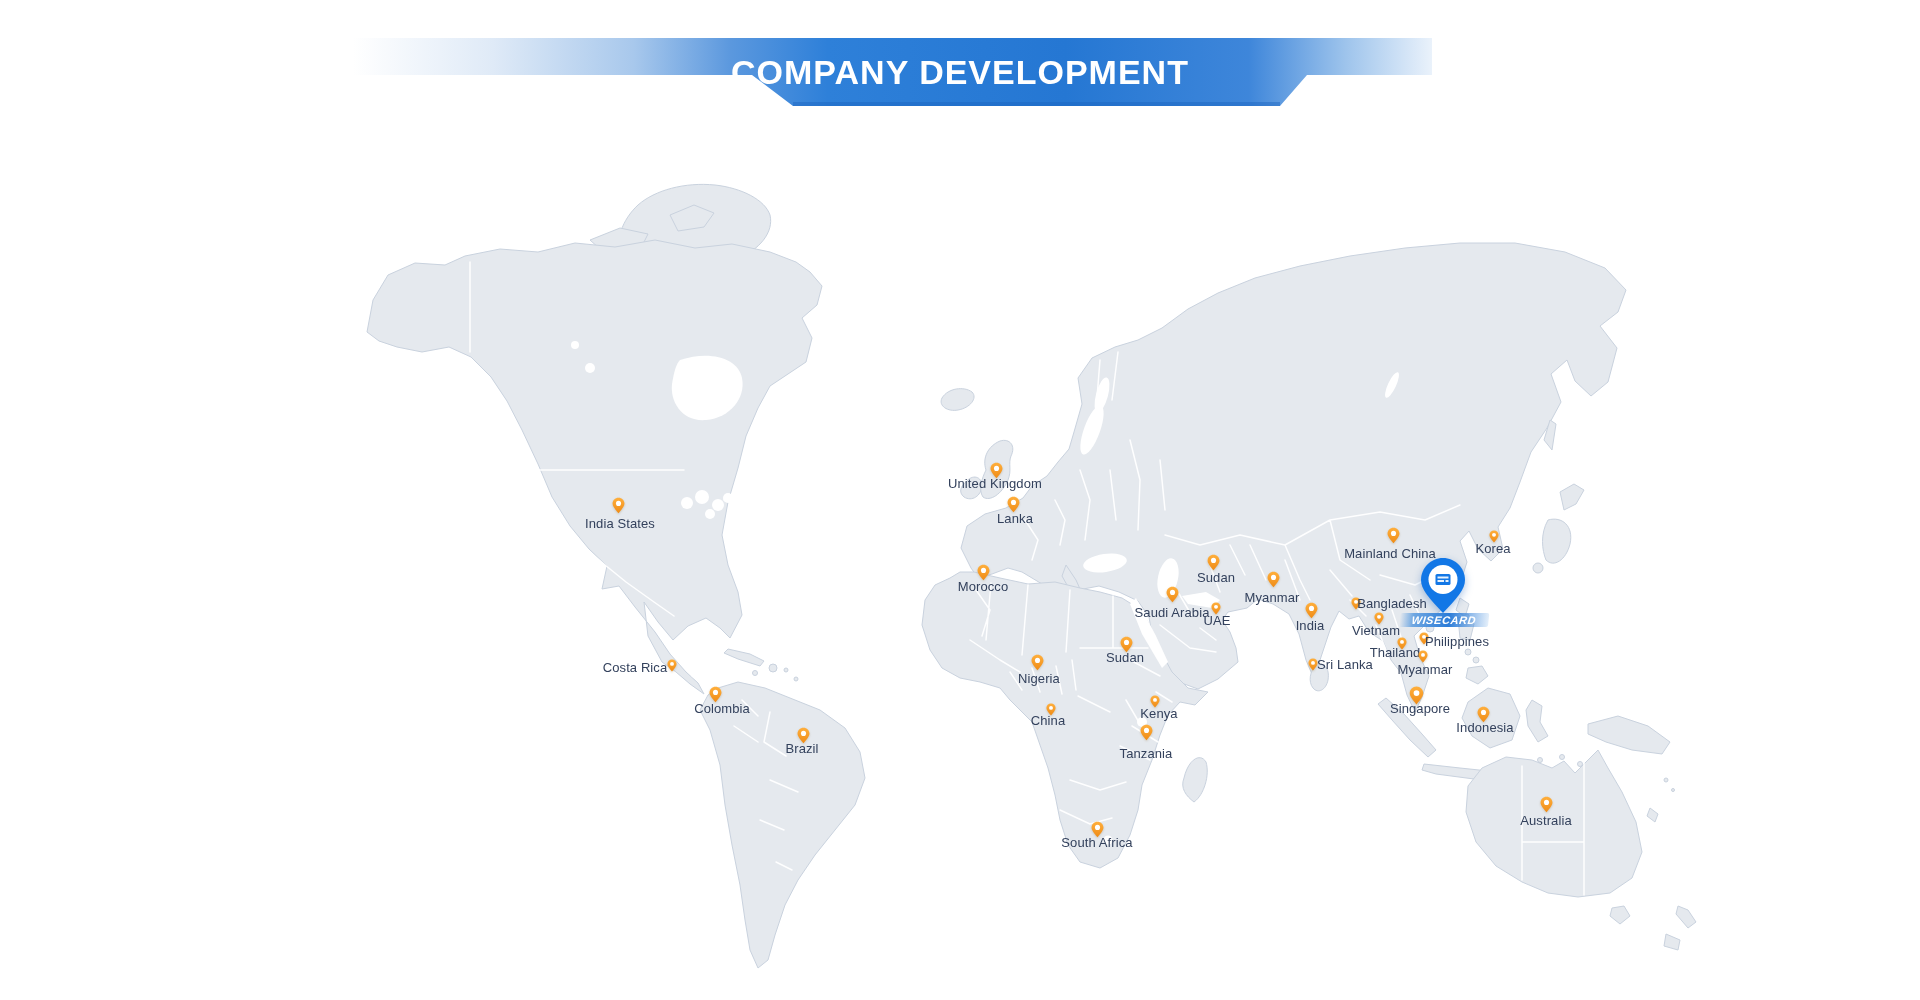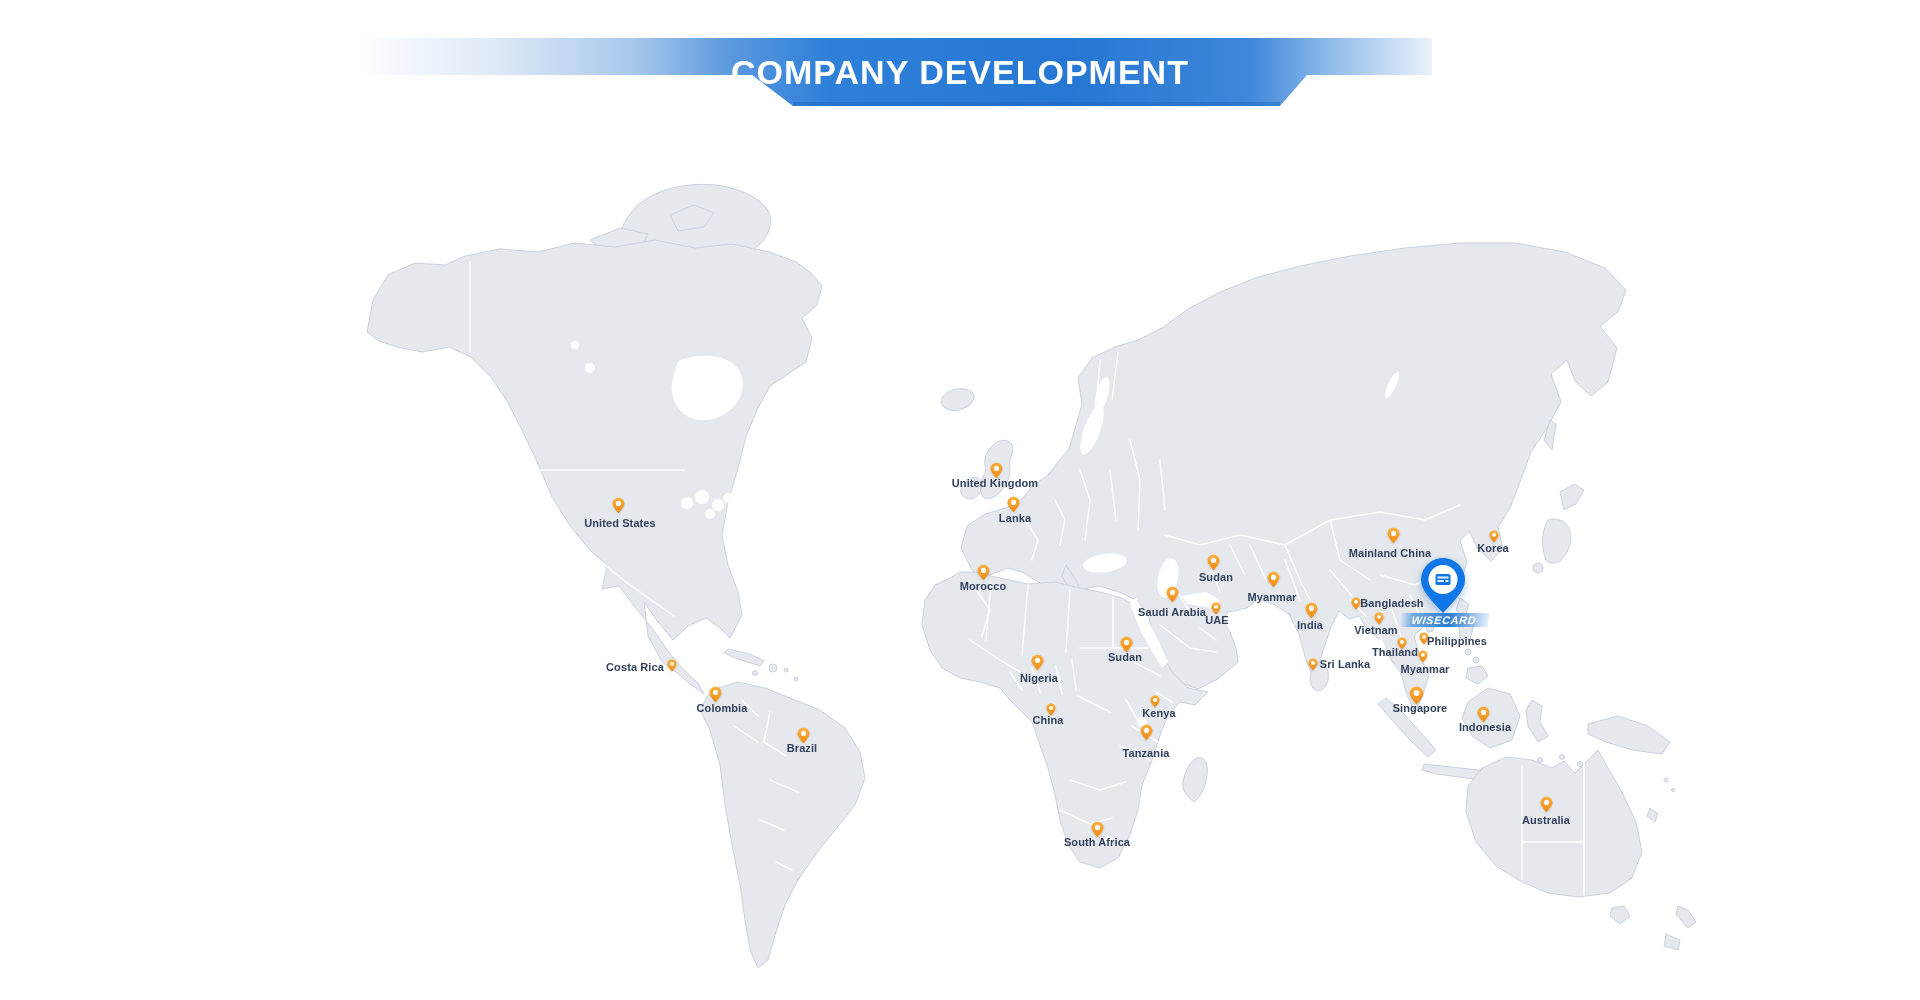--- a/index.html
+++ b/index.html
@@ -12,21 +12,21 @@
   
   .map-svg{position:absolute;left:0;top:0;}
   .land{fill:var(--land,#e5e9ee);stroke:var(--coast,#c9d2de);stroke-width:1;stroke-linejoin:round;}
   .bdr{fill:none;stroke:#ffffff;stroke-width:1.5;stroke-linecap:round;stroke-linejoin:round;opacity:.95;}
   .water{fill:#ffffff;stroke:none;}
   
   .pins{position:absolute;left:0;top:0;width:1920px;height:1000px;z-index:3;}
   .pin{position:absolute;width:0;height:0;}
   .pin .marker{position:absolute;filter:drop-shadow(0 1px 1px rgba(120,90,30,.25));}
   .pin-label{position:absolute;transform:translate(-50%,-50%);white-space:nowrap;
-      color:var(--label,#33415c);font-size:11px;font-weight:700;letter-spacing:.1px;}
+      color:var(--label,#33415c);font-size:13px;font-weight:400;letter-spacing:.1px;}
   
   .hq{position:absolute;width:0;height:0;z-index:4;}
   .hq-marker{position:absolute;left:-23px;top:-23px;filter:drop-shadow(0 3px 4px rgba(18,90,180,.35));}
   .hq-pill{position:absolute;left:1px;top:40px;transform:translate(-50%,-50%) skewX(-6deg);
       height:14px;line-height:14px;padding:0 12px;border-radius:2px;
       background:linear-gradient(90deg,rgba(125,178,233,0) 0%,rgba(99,160,224,.9) 15%,#2b7cd8 55%,rgba(120,175,232,.2) 100%);
       color:#fff;font-size:11px;font-weight:bold;font-style:italic;letter-spacing:.6px;white-space:nowrap;}
 </style>
 </head>
 <body>
@@ -153,21 +153,21 @@
     <path d="M723,104 H1210" stroke="#1b63be" stroke-width="4" opacity="0.45" fill="none"></path>
   </svg>
   <div class="page-title">COMPANY DEVELOPMENT</div>
 
   <div class="pins" id="pins-layer">
       <div class="pin" style="left: 548px; top: 503px;">
         <svg class="marker" viewBox="0 0 24 31" width="13" height="17" style="left:-6.5px;top:-6.358px">
           <path d="M12 1C5.9 1 1 5.9 1 12c0 5 4.2 9.9 11 18 6.8-8.1 11-13 11-18C23 5.9 18.1 1 12 1z" fill="url(#pinGrad)"></path>
           <circle cx="12" cy="11.6" r="4.7" fill="#fff"></circle>
         </svg>
-        <div class="pin-label" style="left:2px;top:20px">United States</div>
+        <div class="pin-label" style="left:2px;top:20px">India States</div>
       </div>
       <div class="pin" style="left: 602px; top: 664px;">
         <svg class="marker" viewBox="0 0 24 31" width="10" height="13" style="left:-5px;top:-4.862px">
           <path d="M12 1C5.9 1 1 5.9 1 12c0 5 4.2 9.9 11 18 6.8-8.1 11-13 11-18C23 5.9 18.1 1 12 1z" fill="url(#pinGrad)"></path>
           <circle cx="12" cy="11.6" r="4.7" fill="#fff"></circle>
         </svg>
         <div class="pin-label" style="left:-37px;top:3px">Costa Rica</div>
       </div>
       <div class="pin" style="left: 645px; top: 692px;">
         <svg class="marker" viewBox="0 0 24 31" width="13" height="17" style="left:-6.5px;top:-6.358px">

